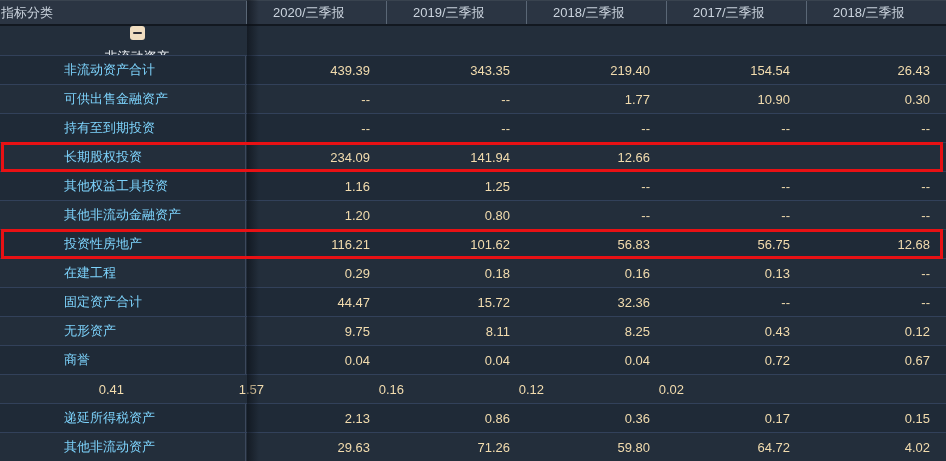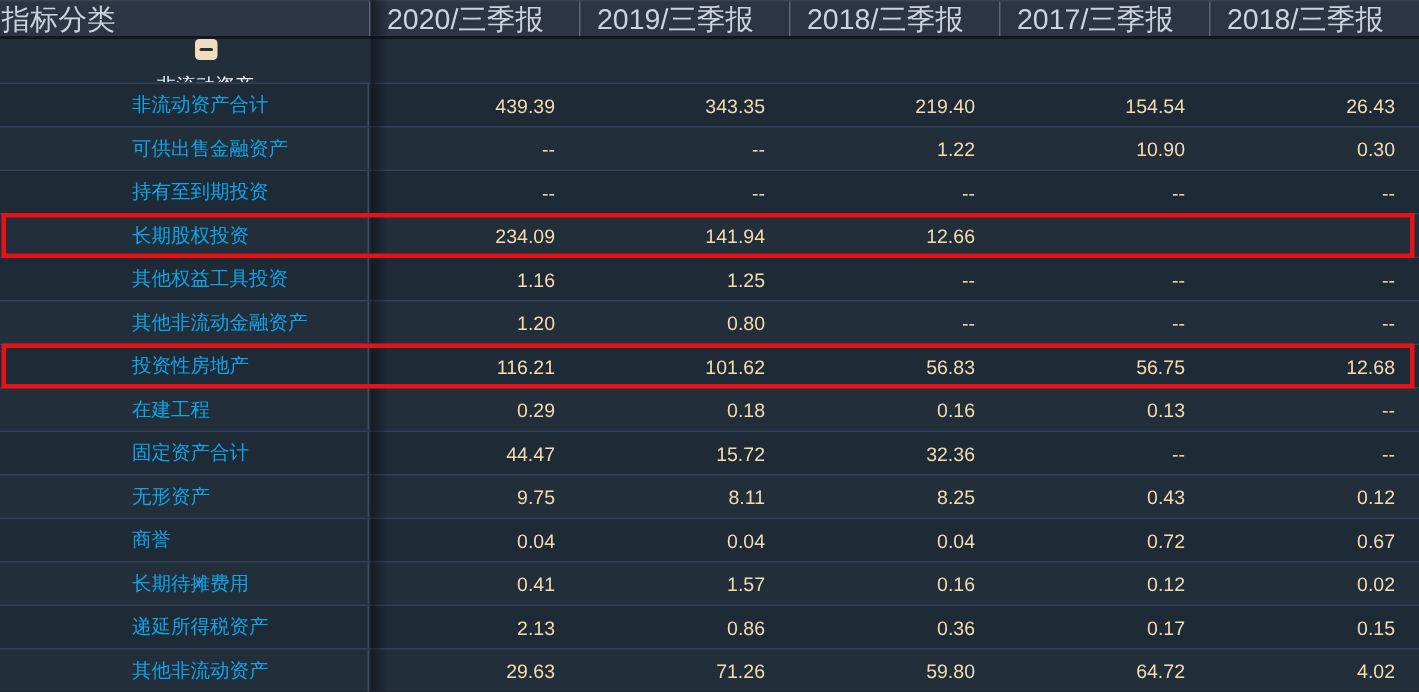--- a/index.html
+++ b/index.html
@@ -1,31 +1,31 @@
 <!DOCTYPE html>
 <html><head>
 <meta charset="utf-8">
 <style>
   html,body{margin:0;padding:0;background:#10161e;}
   body{width:946px;height:461px;overflow:hidden;font-family:"Liberation Sans","DejaVu Sans",sans-serif;}
   .table-wrap{position:relative;width:946px;height:461px;background:#1f2a37;}
 
   
   .thead{display:flex;height:26px;background:#2b3543;border-top:1px solid #39434f;border-bottom:2px solid #121820;box-sizing:border-box;}
-  .th{box-sizing:border-box;display:flex;align-items:center;color:#cbd4de;font-size:19px;overflow:hidden;white-space:nowrap;}
+  .th{box-sizing:border-box;display:flex;align-items:center;color:#cbd4de;font-size:13px;overflow:hidden;white-space:nowrap;}
   .th-index{width:246px;padding-left:1px;}
-  .th-period{width:140px;padding-left:11px;border-left:1px solid #5a6776;}
+  .th-period{width:140px;padding-left:26px;border-left:1px solid #5a6776;}
 
   
   .tbody{position:relative;}
   .trow{position:relative;display:flex;height:29px;box-sizing:border-box;border-top:1px solid #32415a;background:#1f2a37;}
   .trow:first-child{border-top:none;}
   .trow.alt{background:#232e3b;}
   .cell{box-sizing:border-box;display:flex;align-items:center;font-size:13px;overflow:hidden;white-space:nowrap;height:100%;}
-  .label-cell{width:246px;padding-left:88px;color:#0ea5e9;border-right:1px solid #3c485c;}
+  .label-cell{width:246px;padding-left:64px;color:#7dd3fc;border-right:1px solid #3c485c;}
   .value-cell{width:140px;justify-content:flex-end;padding-right:16px;color:#f2dcae;}
 
   
   .group-row .label-cell{padding-left:28px;gap:8px;color:#eef2f6;}
   .collapse-btn{display:inline-flex;align-items:center;justify-content:center;width:15px;height:14px;background:#f0ddc0;border-radius:3px;flex:0 0 auto;cursor:pointer;}
   .minus-bar{display:block;width:9px;height:2px;background:#2b2b34;border-radius:1px;}
 
   
   .trow.highlighted::after{content:"";position:absolute;left:1px;right:3px;top:-1px;bottom:-1px;border:3px solid #e81114;pointer-events:none;z-index:5;}
 
@@ -62,21 +62,21 @@
     <div class="cell value-cell">439.39</div>
     <div class="cell value-cell">343.35</div>
     <div class="cell value-cell">219.40</div>
     <div class="cell value-cell">154.54</div>
     <div class="cell value-cell">26.43</div>
   </div>
       <div class="trow alt">
     <div class="cell label-cell">可供出售金融资产</div>
     <div class="cell value-cell">--</div>
     <div class="cell value-cell">--</div>
-    <div class="cell value-cell">1.22</div>
+    <div class="cell value-cell">1.77</div>
     <div class="cell value-cell">10.90</div>
     <div class="cell value-cell">0.30</div>
   </div>
       <div class="trow">
     <div class="cell label-cell">持有至到期投资</div>
     <div class="cell value-cell">--</div>
     <div class="cell value-cell">--</div>
     <div class="cell value-cell">--</div>
     <div class="cell value-cell">--</div>
     <div class="cell value-cell">--</div>
@@ -137,21 +137,20 @@
   </div>
       <div class="trow">
     <div class="cell label-cell">商誉</div>
     <div class="cell value-cell">0.04</div>
     <div class="cell value-cell">0.04</div>
     <div class="cell value-cell">0.04</div>
     <div class="cell value-cell">0.72</div>
     <div class="cell value-cell">0.67</div>
   </div>
       <div class="trow alt">
-    <div class="cell label-cell">长期待摊费用</div>
     <div class="cell value-cell">0.41</div>
     <div class="cell value-cell">1.57</div>
     <div class="cell value-cell">0.16</div>
     <div class="cell value-cell">0.12</div>
     <div class="cell value-cell">0.02</div>
   </div>
       <div class="trow">
     <div class="cell label-cell">递延所得税资产</div>
     <div class="cell value-cell">2.13</div>
     <div class="cell value-cell">0.86</div>

